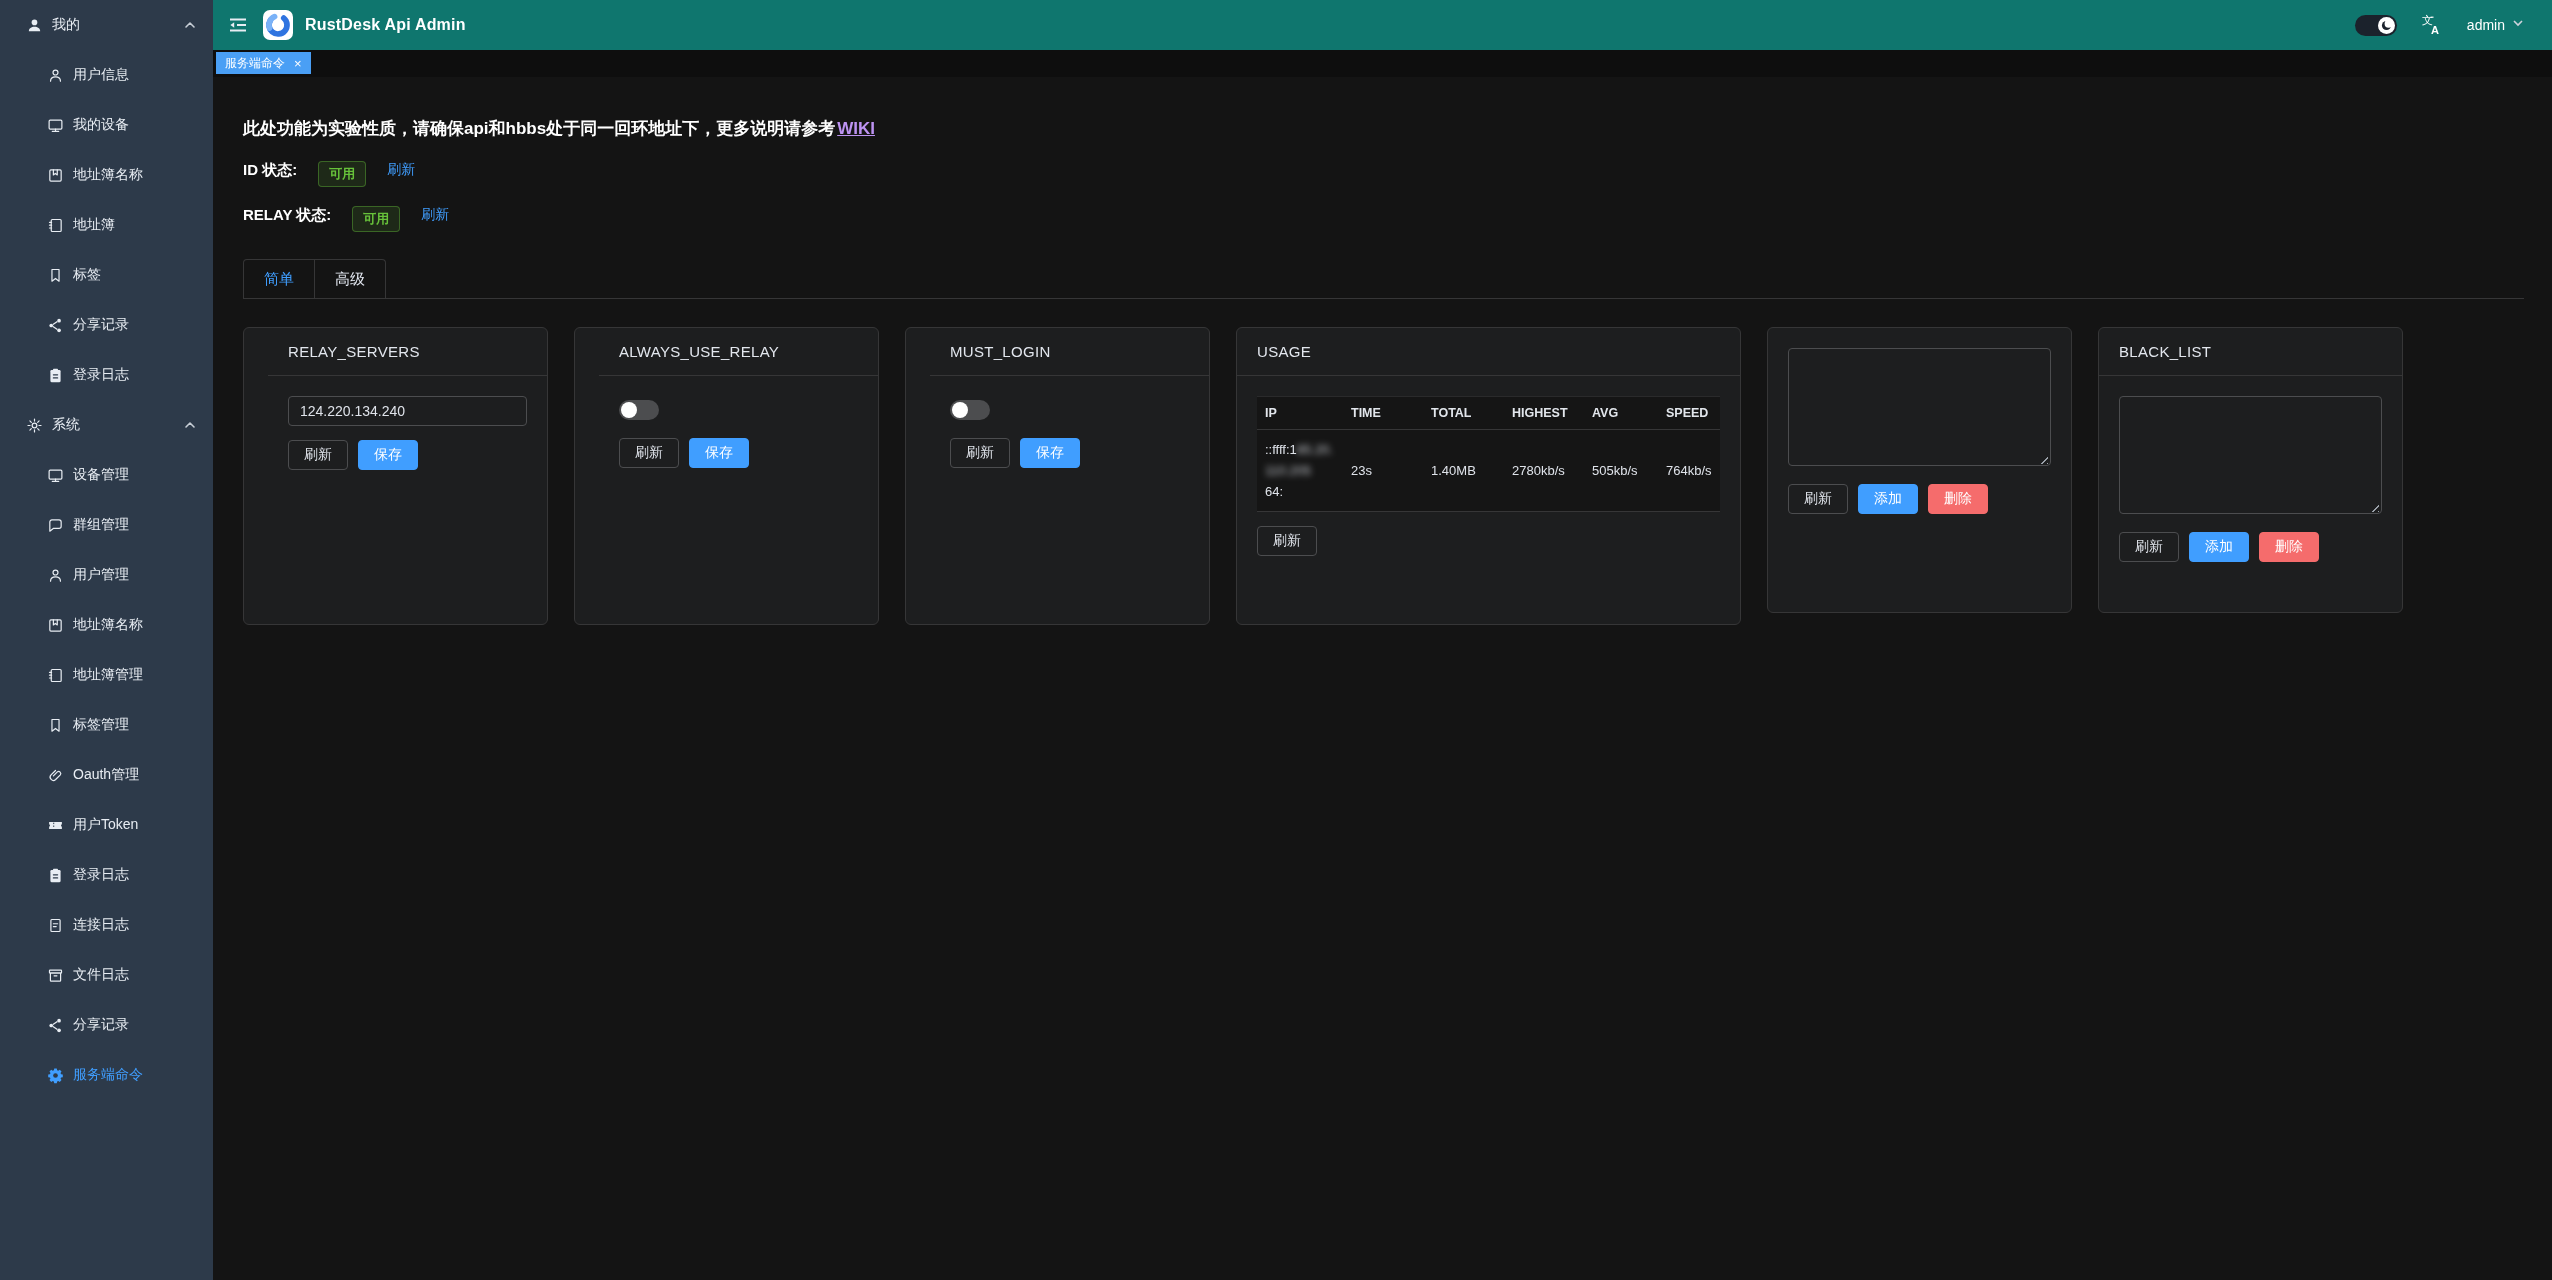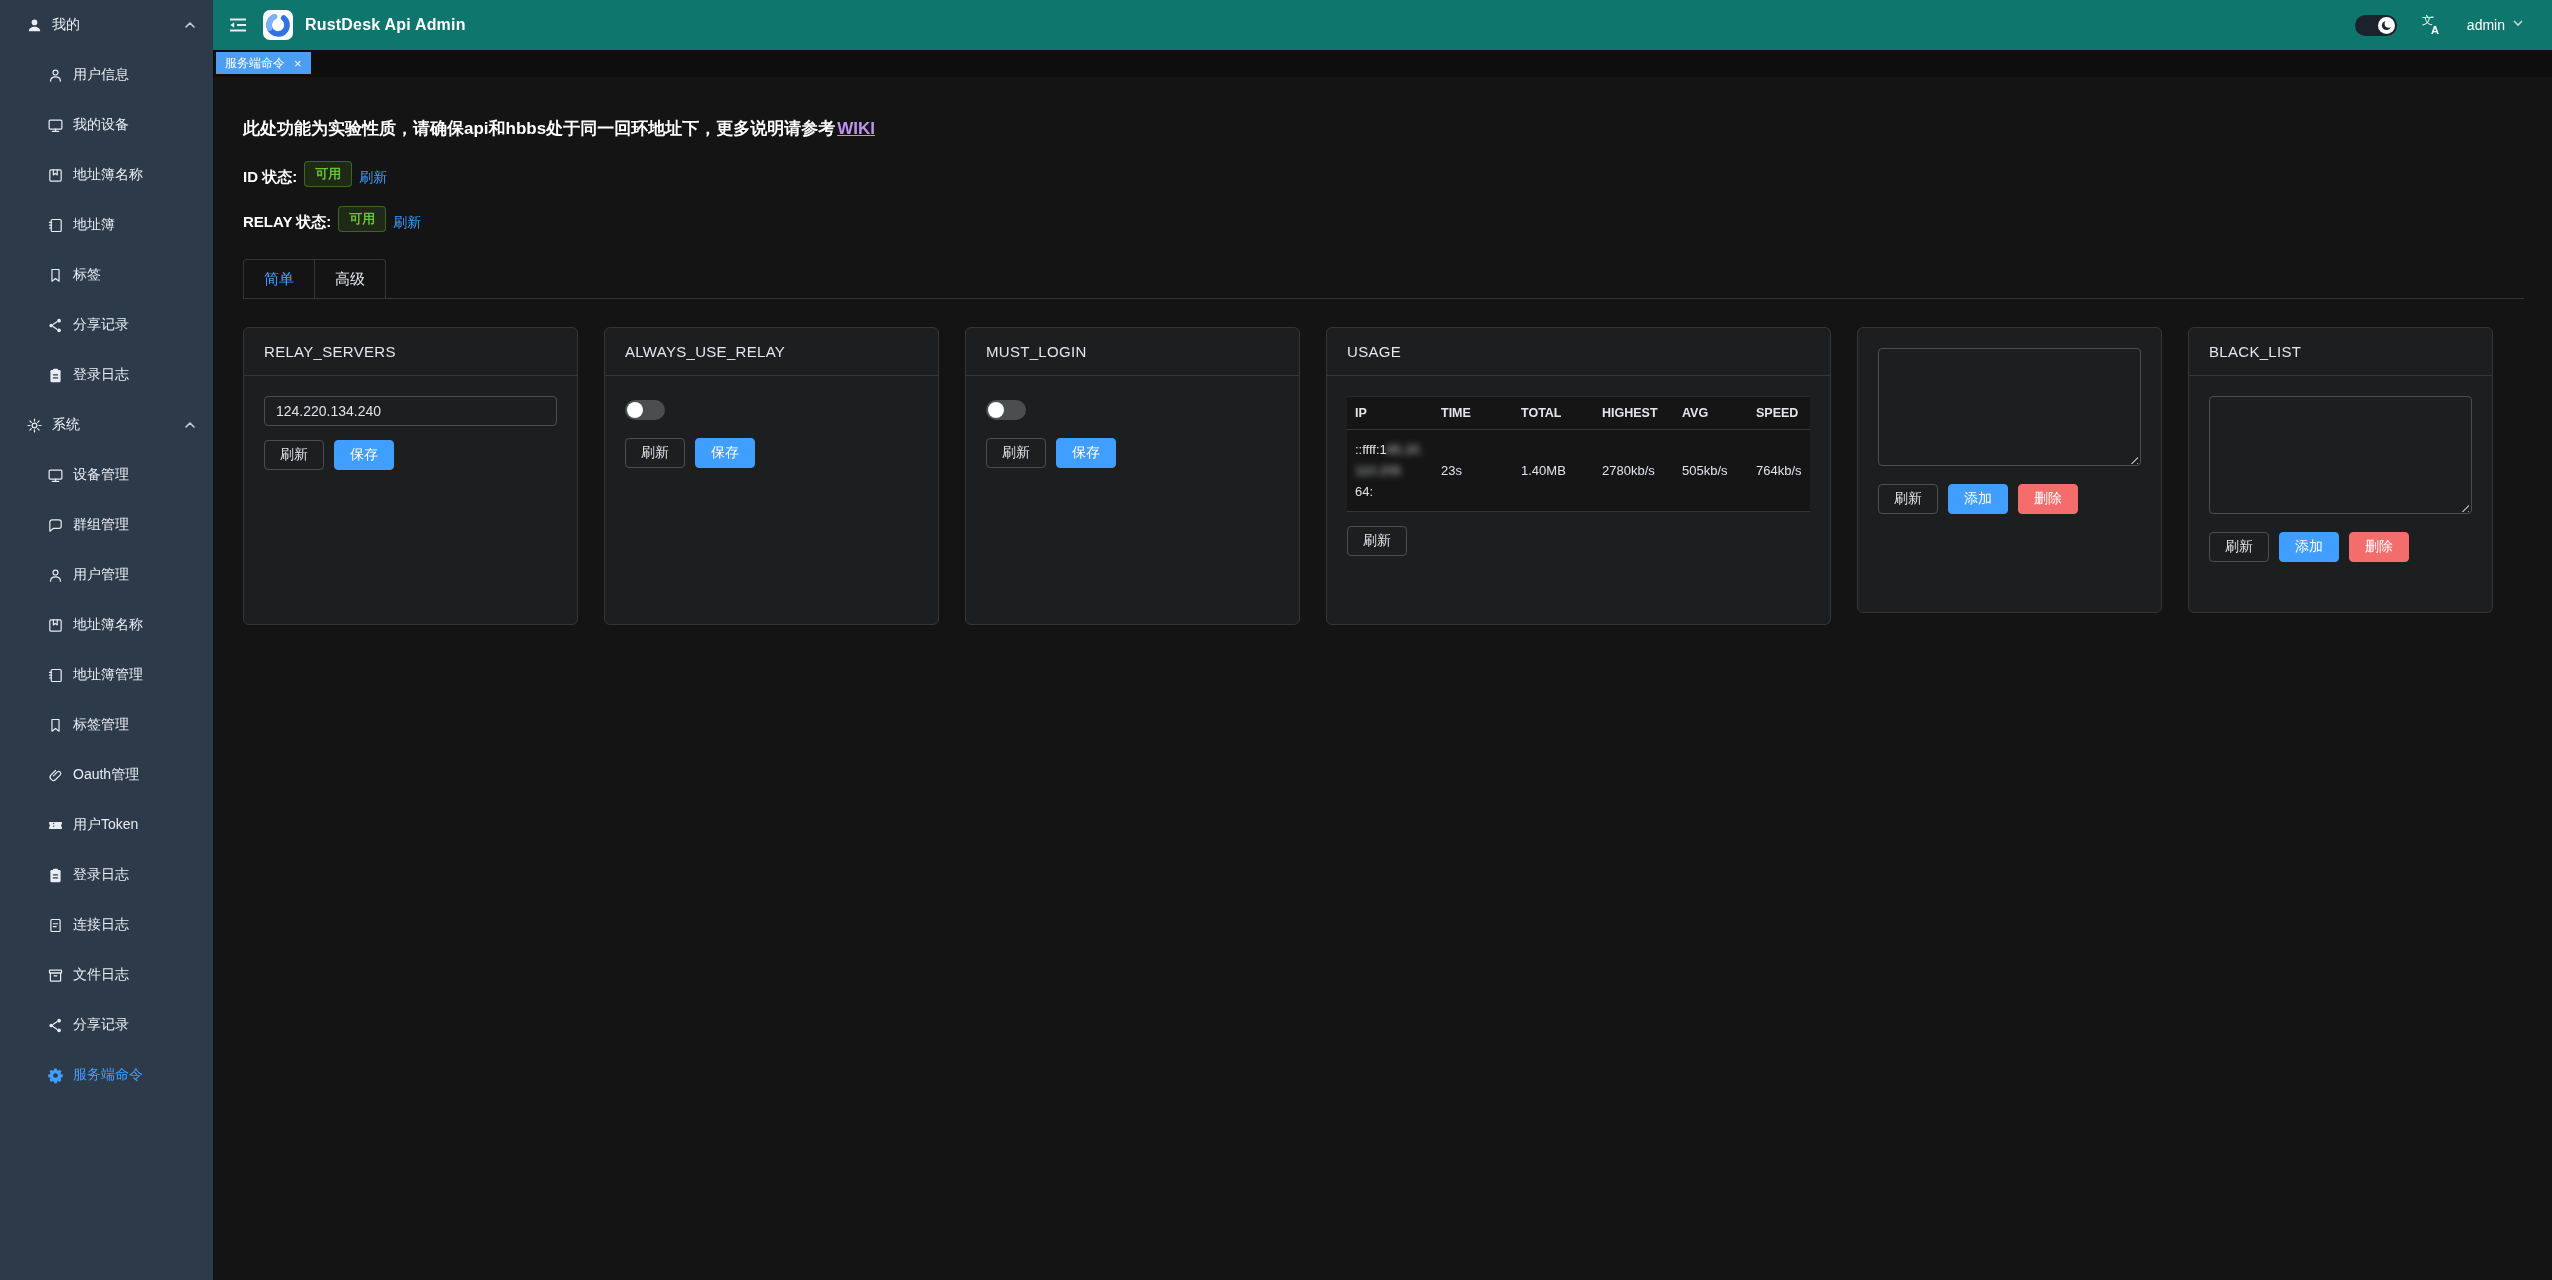--- a/index.html
+++ b/index.html
@@ -33,34 +33,34 @@
 
   
   .tabstrip{position:absolute;left:213px;top:50px;right:0;height:27px;background:#0e0e0e;}
   .tab-chip{display:inline-flex;align-items:center;gap:9px;height:22px;padding:0 9px;background:#4a9ff5;color:#fff;font-size:12px;margin:2px 0 0 3px;cursor:pointer;}
   .tab-chip .x{font-size:13px;line-height:1;cursor:pointer;}
 
   
   .content{position:absolute;left:213px;top:77px;right:0;bottom:0;background:#141414;padding:40px 28px 0 30px;box-sizing:border-box;}
   .notice{color:#fff;font-size:17px;font-weight:700;margin:0 0 21px 0;}
   .notice a{color:#bd93f2;font-weight:700;text-decoration:underline;margin-left:2px;}
-  .status-row{display:flex;align-items:flex-end;gap:7px;margin-bottom:19px;height:26px;}
+  .status-row{display:flex;align-items:flex-start;gap:21px;margin-bottom:19px;height:26px;}
   .status-label{color:#fff;font-size:15px;font-weight:700;}
   .badge{display:inline-block;padding:3px 10px;font-size:13px;font-weight:600;color:#67c23a;background:rgba(103,194,58,.12);border:1px solid rgba(103,194,58,.4);border-radius:4px;}
   .link{color:#409eff;font-size:14px;cursor:pointer;text-decoration:none;}
 
   .mtabs{display:flex;border-bottom:1px solid #363637;margin-top:27px;}
   .mtab{height:39px;padding:0 20px;display:flex;align-items:center;font-size:15px;color:#e5eaf3;border:1px solid #363637;border-bottom:none;cursor:pointer;box-sizing:border-box;}
   .mtab:first-child{border-top-left-radius:4px;}
   .mtab + .mtab{border-left:none;border-top-right-radius:4px;}
   .mtab.active{color:#409eff;}
 
   .cards{display:flex;gap:26px;margin-top:28px;align-items:flex-start;}
   .card{background:#1d1e1f;border:1px solid #363637;border-radius:6px;box-sizing:border-box;}
-  .card.w-sm{width:335px;height:298px;}
+  .card.w-sm{width:305px;height:298px;padding-left:24px;}
   .card.w-lg{width:505px;height:298px;}
   .card.w-list{width:305px;height:286px;}
   .card-h{padding:15px 20px;border-bottom:1px solid #363637;font-size:15px;color:#e3e7ee;letter-spacing:.3px;}
   .card-b{padding:20px;}
 
   .inp{width:100%;height:30px;background:transparent;border:1px solid #4c4d4f;border-radius:4px;color:#dfe3ea;padding:0 11px;font-size:14px;box-sizing:border-box;outline:none;}
   .btn-row{display:flex;gap:10px;margin-top:14px;}
   .btn{display:inline-flex;align-items:center;justify-content:center;height:30px;padding:0 15px;border-radius:4px;font-size:14px;border:1px solid #4c4d4f;background:transparent;color:#dfe3ea;cursor:pointer;font-family:inherit;}
   .btn.primary{background:#409eff;border-color:#409eff;color:#fff;}
   .btn.danger{background:#f56c6c;border-color:#f56c6c;color:#fff;}

